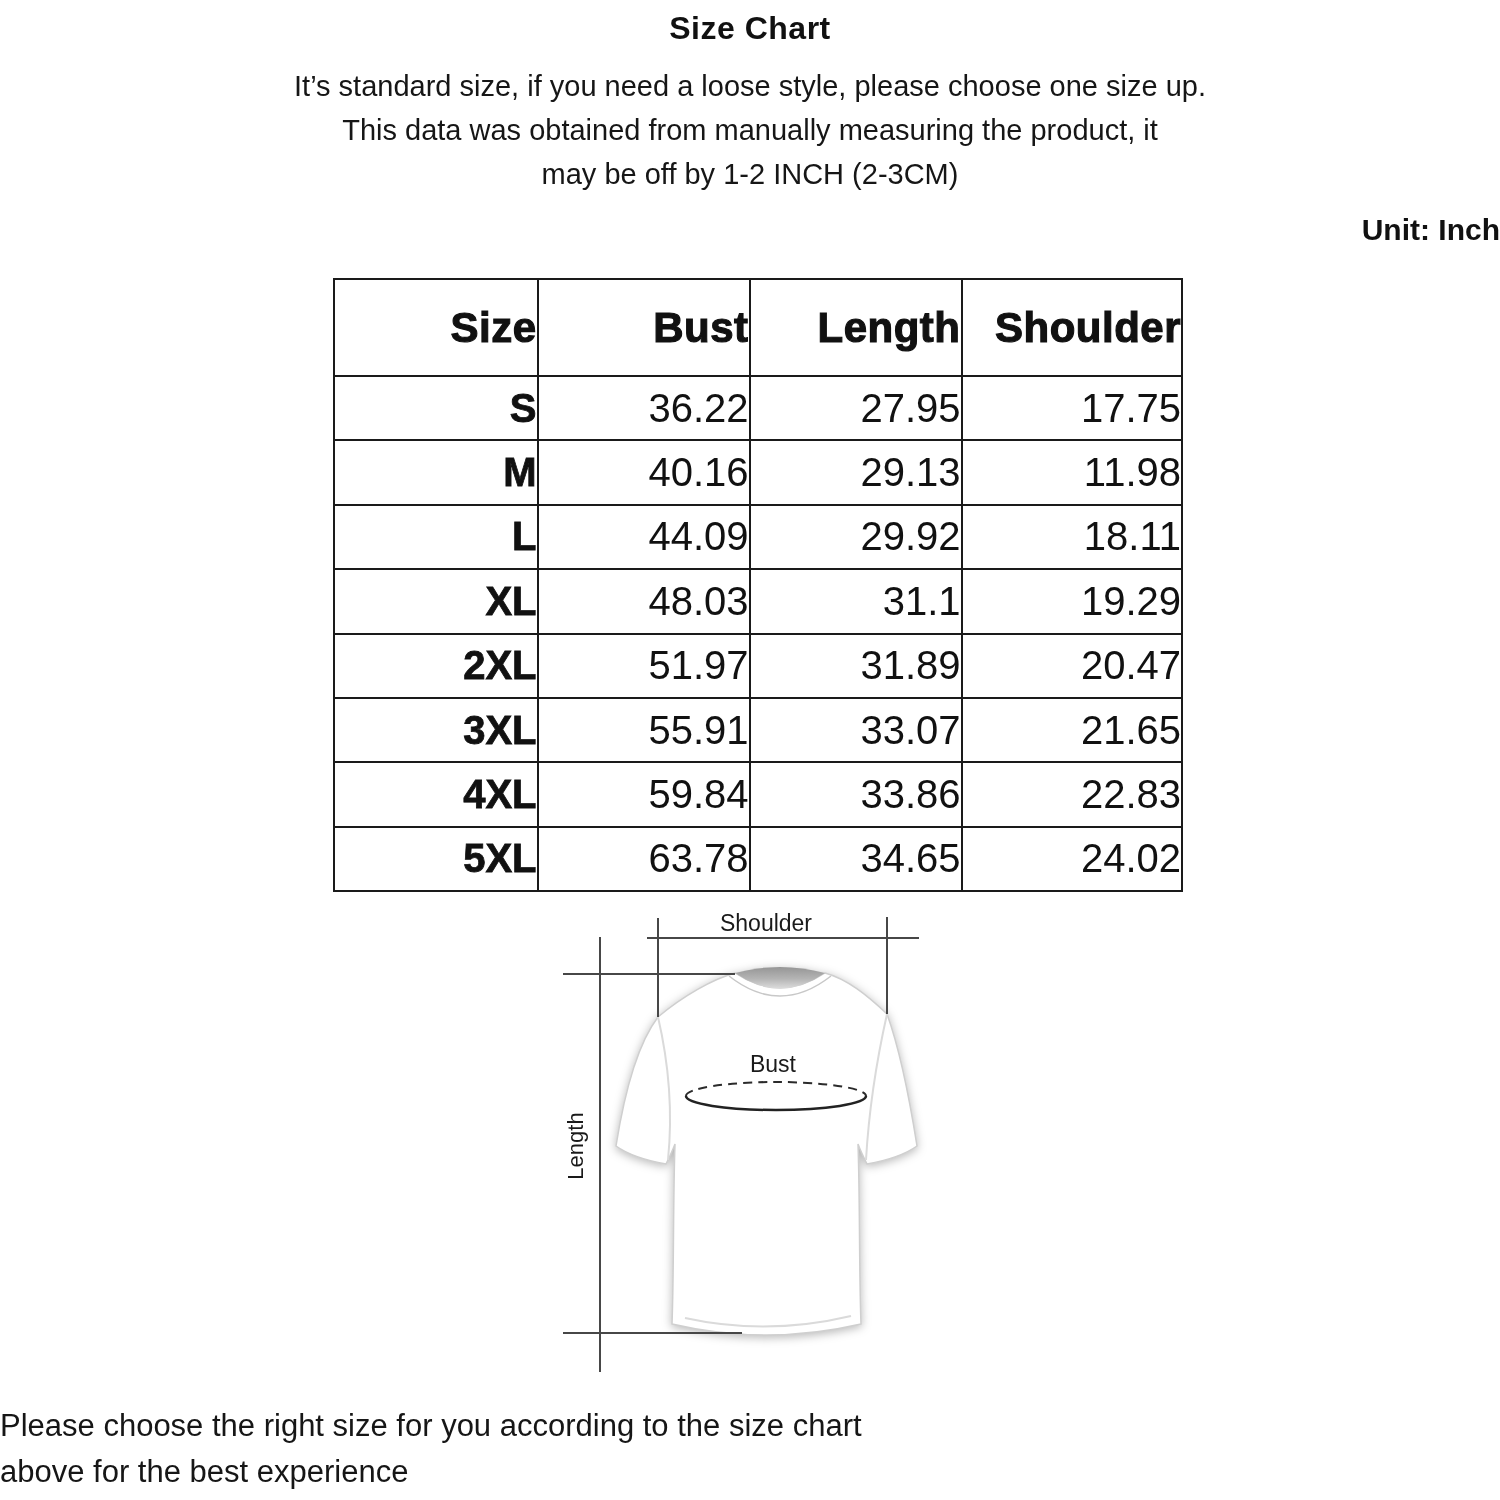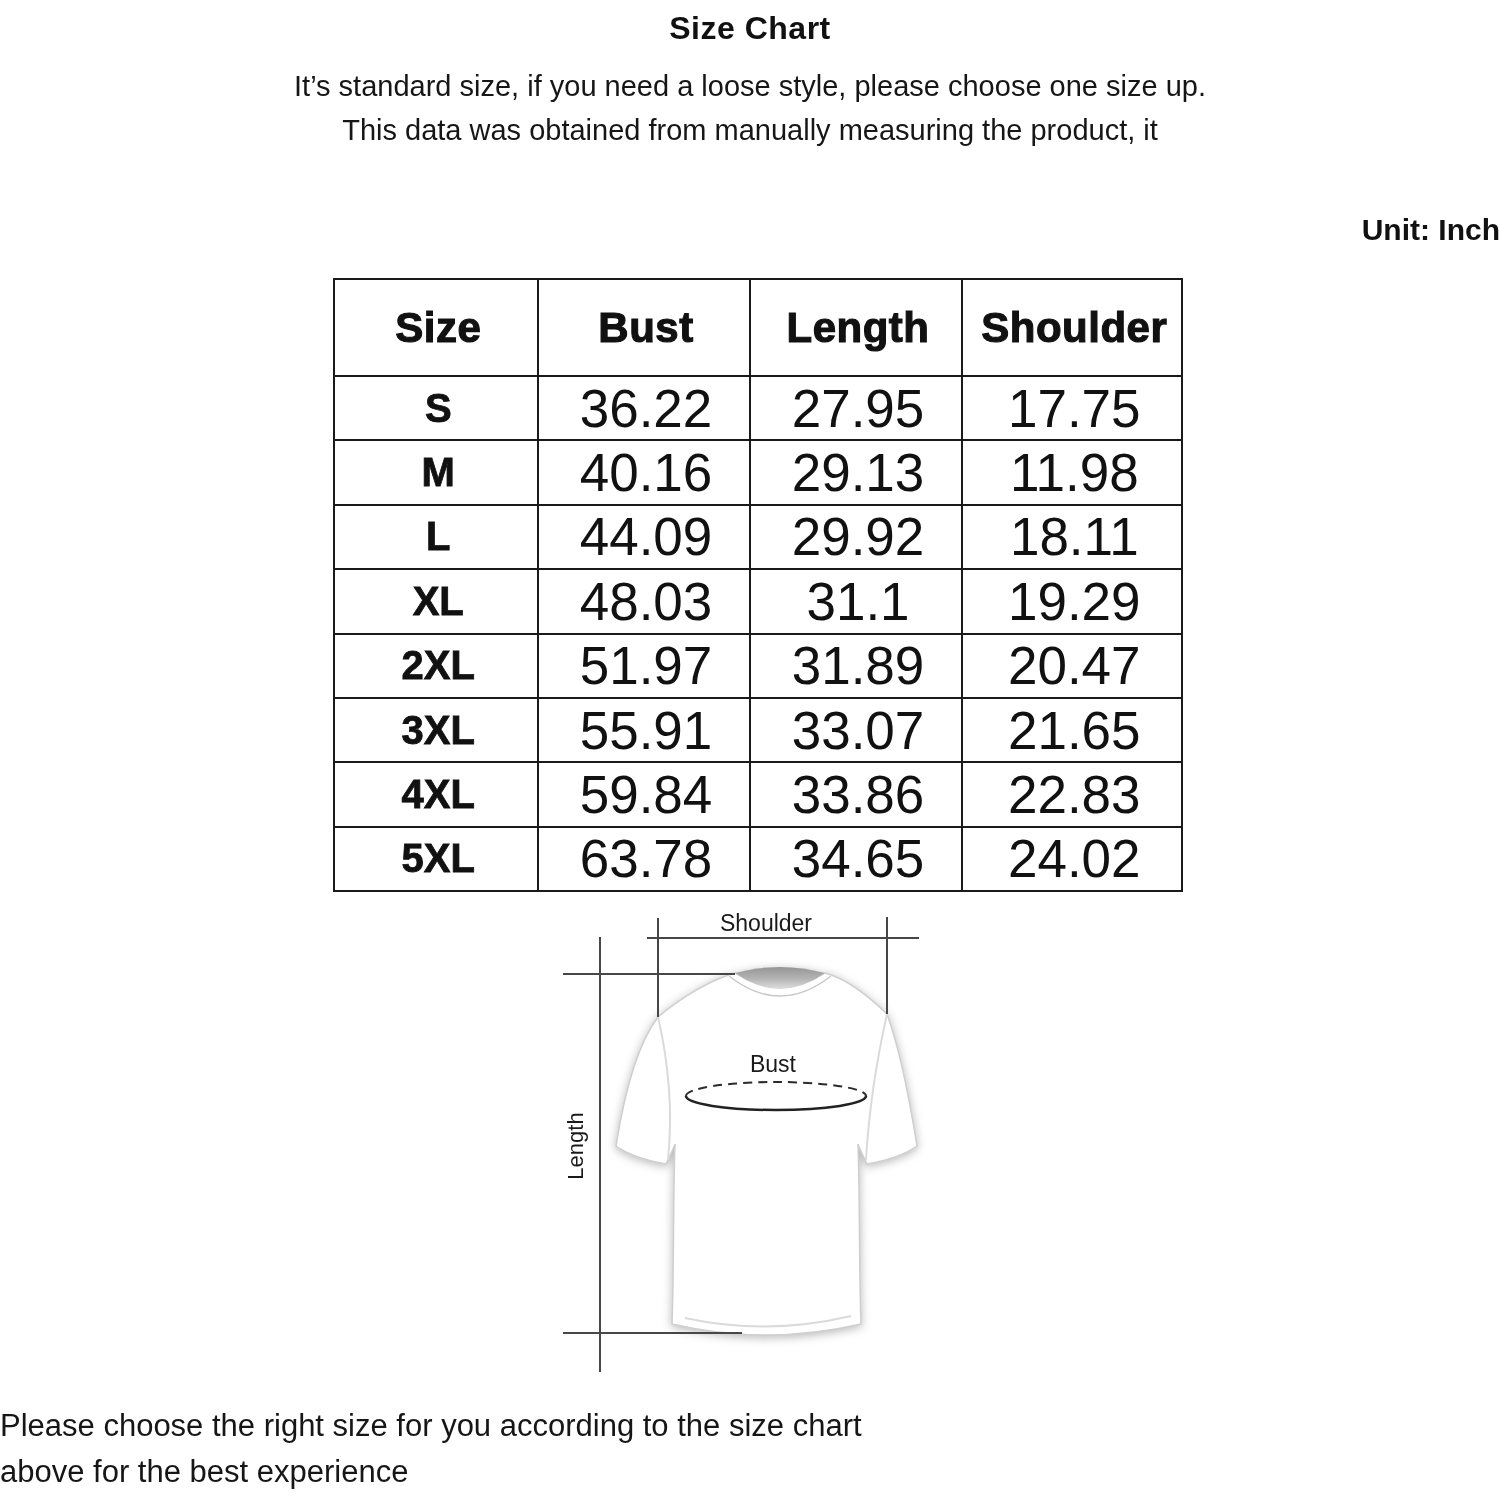--- a/index.html
+++ b/index.html
@@ -29,35 +29,35 @@
   }
 
   table.size-table {
     position: absolute; left: 333px; top: 278px;
     width: 848px; height: 612px;
     border-collapse: collapse; table-layout: fixed;
     background: #ffffff;
   }
   .size-table th, .size-table td {
     border: 2px solid #1a1a1a;
-    text-align: center; vertical-align: middle;
+    text-align: right; vertical-align: middle;
     padding: 0 0 0 5px;
     white-space: nowrap; overflow: hidden;
   }
   .size-table thead th {
     height: 95px; font-size: 42px; font-weight: 700;
     -webkit-text-stroke: 1.1px #111111;
     letter-spacing: 0.5px;
   }
   .size-table tbody th {
     height: 60px; font-size: 40px; font-weight: 700;
     -webkit-text-stroke: 0.8px #111111;
   }
   .size-table tbody td {
-    height: 60px; font-size: 53px; font-weight: 400;
+    height: 60px; font-size: 40px; font-weight: 400;
   }
 
   .diagram {
     position: absolute; left: 555px; top: 900px;
     width: 470px; height: 490px;
   }
   .diagram text {
     font-family: "Liberation Sans", "DejaVu Sans", sans-serif;
     fill: #1a1a1a;
   }
@@ -76,20 +76,21 @@
 </head>
 <body>
 
 <div class="canvas">
 
   <div class="title">Size Chart</div>
 
   <div class="subtitle">
     <div>It’s standard size, if you need a loose style, please choose one size up.</div>
     <div>This data was obtained from manually measuring the product, it</div>
+    <div>may be off by 1-2 INCH (2-3CM)</div>
   </div>
 
   <div class="unit">Unit: Inch</div>
 
   <table class="size-table">
     <colgroup>
       <col style="width:24%">
         <col style="width:25%">
         <col style="width:25%">
         <col style="width:26%">

